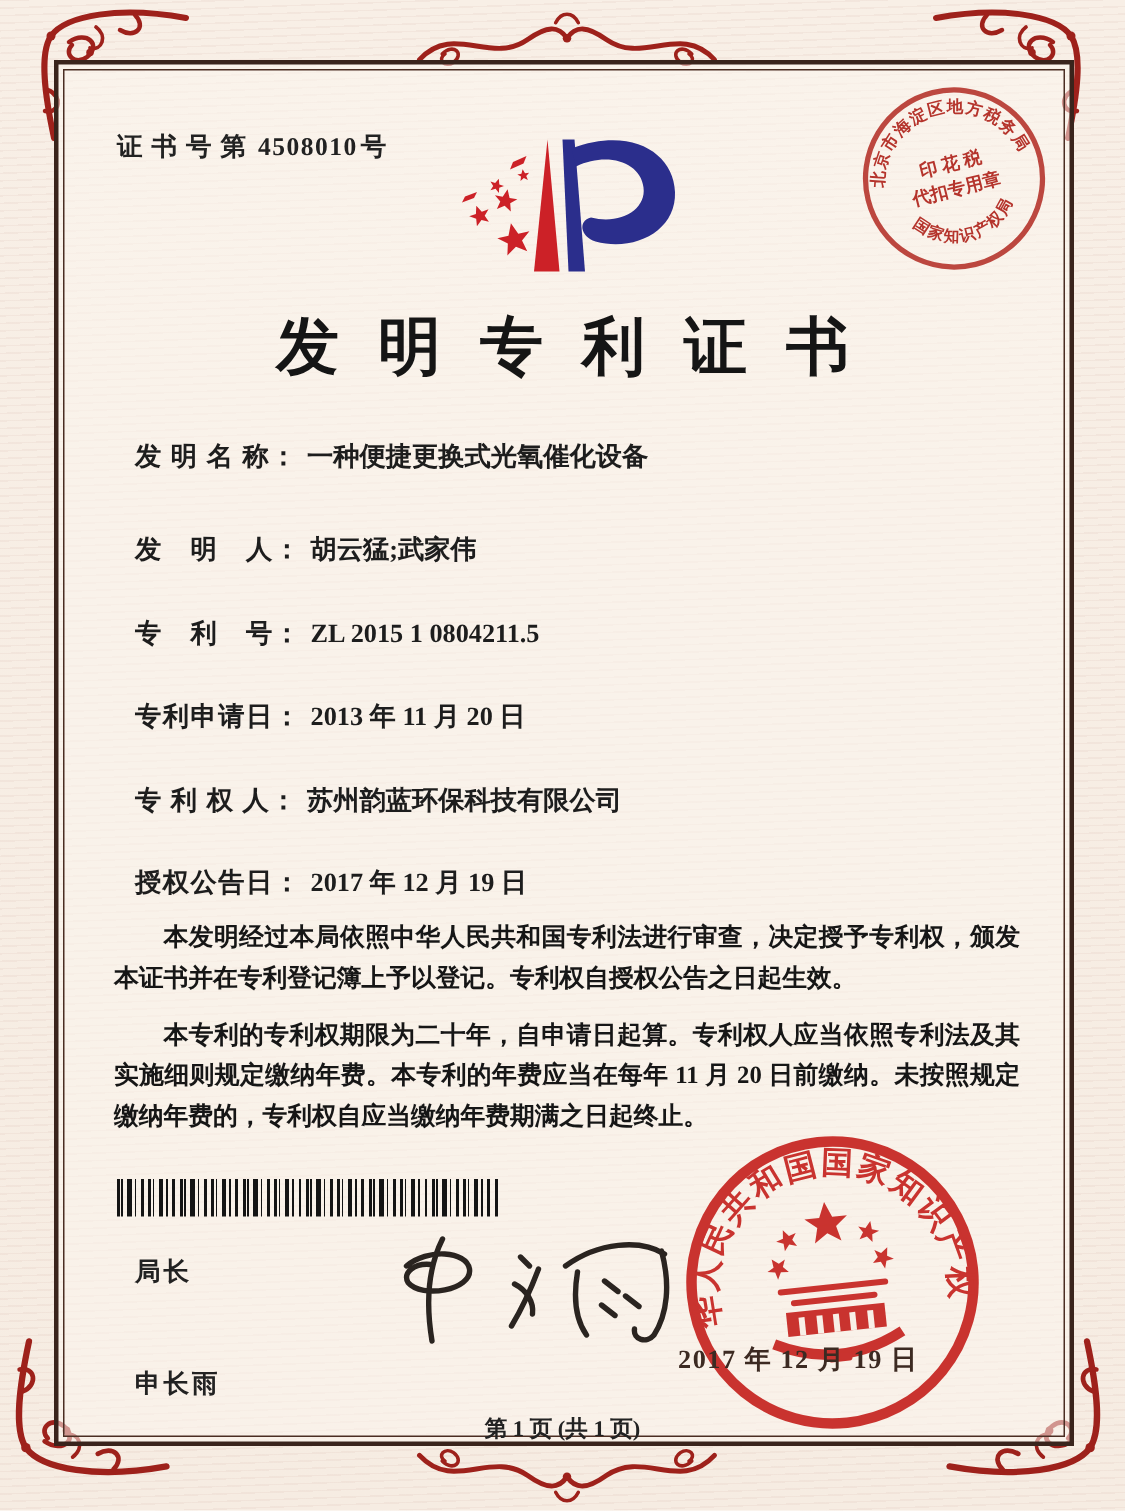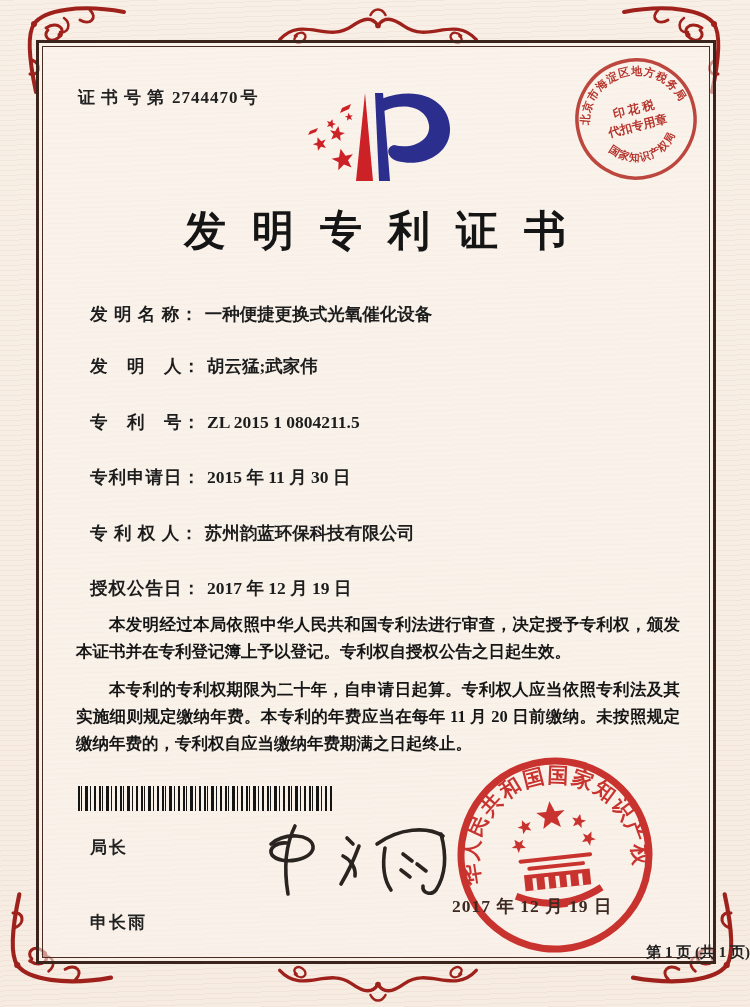--- a/index.html
+++ b/index.html
@@ -15,32 +15,32 @@
   .frame-inner{position:absolute;inset:3px;border:1px solid #4a2d22;}
   .abs{position:absolute;}
   .certno{left:78px;top:86px;font-size:17px;font-weight:600;color:#222;}
   .certno .sp{letter-spacing:6px;margin-top:24px;}
   .certno .num{letter-spacing:1px;margin-left:2px;margin-right:2px;}
   .title{left:0;top:203px;width:750px;text-align:center;font-size:42px;font-weight:700;
          color:#151515;letter-spacing:26px;text-indent:26px;font-family:Liberation Mono, monospace;}
   .field{left:90px;font-size:17.5px;font-weight:700;color:#1d1d1d;white-space:nowrap;}
   .field .lab{letter-spacing:1px;}
   .field .val{margin-left:6px;font-weight:700;}
-  .f0{top:302px}.f1{top:354px}.f2{top:410px}.f3{top:465px}.f4{top:521px}.f5{top:576px}
+  .f0{top:292px}.f1{top:354px}.f2{top:410px}.f3{top:465px}.f4{top:521px}.f5{top:576px}
   .body-text{left:64px;top:600px;width:628px;color:#161616;font-size:16.5px;
              line-height:1.62;font-weight:600;text-align:justify;}
   .body-text p{margin:12px;text-indent:2em;}
   .barcode{left:78px;top:786px;width:254px;height:25px;
      background:repeating-linear-gradient(90deg,#141414 0 2px,rgba(0,0,0,0) 2px 3px,
         #141414 3px 4px,rgba(0,0,0,0) 4px 7px,#141414 7px 10px,rgba(0,0,0,0) 10px 12px,
         #141414 12px 13px,rgba(0,0,0,0) 13px 16px,#141414 16px 18px,rgba(0,0,0,0) 18px 21px);}
   .issuer-title{left:90px;top:836px;font-size:17px;font-weight:700;color:#222;letter-spacing:2px;}
   .issuer-name{left:90px;top:870px;font-size:17px;font-weight:700;color:#222;letter-spacing:2px;margin-top:41px;}
   .seal-date{left:452px;top:894px;font-size:17.5px;font-weight:700;color:#3c2a22;letter-spacing:1px;}
-  .footer{left:0;top:943px;width:750px;text-align:right;font-size:15px;font-weight:700;color:#222;}
+  .footer{left:0;top:943px;width:750px;text-align:center;font-size:15px;font-weight:700;color:#222;}
   .stamp-tr{left:567px;top:50px;transform:rotate(-14deg);}
   .seal-br{left:452px;top:752px;transform:rotate(-6deg);}
   .sig{left:255px;top:812px;}
   .logo{left:293px;top:84px;}
   .orn{color:#9e211b;}
 </style>
 </head>
 <body>
 
 <div class="page">
@@ -85,21 +85,21 @@
     </svg>
   <svg class="abs orn" style="left:272px;top:958px;transform:scaleY(-1)" width="212" height="52" viewBox="0 0 220 55">
       <use href="#band-flourish"></use>
     </svg>
 
   <div class="frame-outer">
     <div class="frame-inner"></div>
   </div>
 
   <div class="abs certno">
-    <span class="sp">证书号第</span><span class="num">2744470</span><span>号</span>
+    <span class="sp">证书号第</span><span class="num">4508010</span><span>号</span>
   </div>
 
   <svg class="abs logo" width="176" height="118" viewBox="0 0 176 118">
     <g fill="#cc2127">
       <use href="#star5" transform="translate(50,76) scale(1.15) rotate(-12)"></use>
       <use href="#star5" transform="translate(44,50) scale(0.8) rotate(10)"></use>
       <use href="#star5" transform="translate(27,60) scale(0.72) rotate(-20)"></use>
       <use href="#star5" transform="translate(38,40) scale(0.5) rotate(18)"></use>
       <use href="#star5" transform="translate(56,33) scale(0.42) rotate(-8)"></use>
       <path d="M 49,24 l 9,-4 -2,5 -9,4 z"></path>
@@ -133,21 +133,21 @@
   <div class="abs field f0">
     <span class="lab">发 明 名 称：</span><span class="val">一种便捷更换式光氧催化设备</span>
   </div>
   <div class="abs field f1">
     <span class="lab">发　明　人：</span><span class="val">胡云猛;武家伟</span>
   </div>
   <div class="abs field f2">
     <span class="lab">专　利　号：</span><span class="val">ZL 2015 1 0804211.5</span>
   </div>
   <div class="abs field f3">
-    <span class="lab">专利申请日：</span><span class="val">2015 年 11 月 30 日</span>
+    <span class="lab">专利申请日：</span><span class="val">2013 年 11 月 20 日</span>
   </div>
   <div class="abs field f4">
     <span class="lab">专 利 权 人：</span><span class="val">苏州韵蓝环保科技有限公司</span>
   </div>
   <div class="abs field f5">
     <span class="lab">授权公告日：</span><span class="val">2017 年 12 月 19 日</span>
   </div>
 
   <div class="abs body-text">
     <p>本发明经过本局依照中华人民共和国专利法进行审查，决定授予专利权，颁发本证书并在专利登记簿上予以登记。专利权自授权公告之日起生效。</p>

